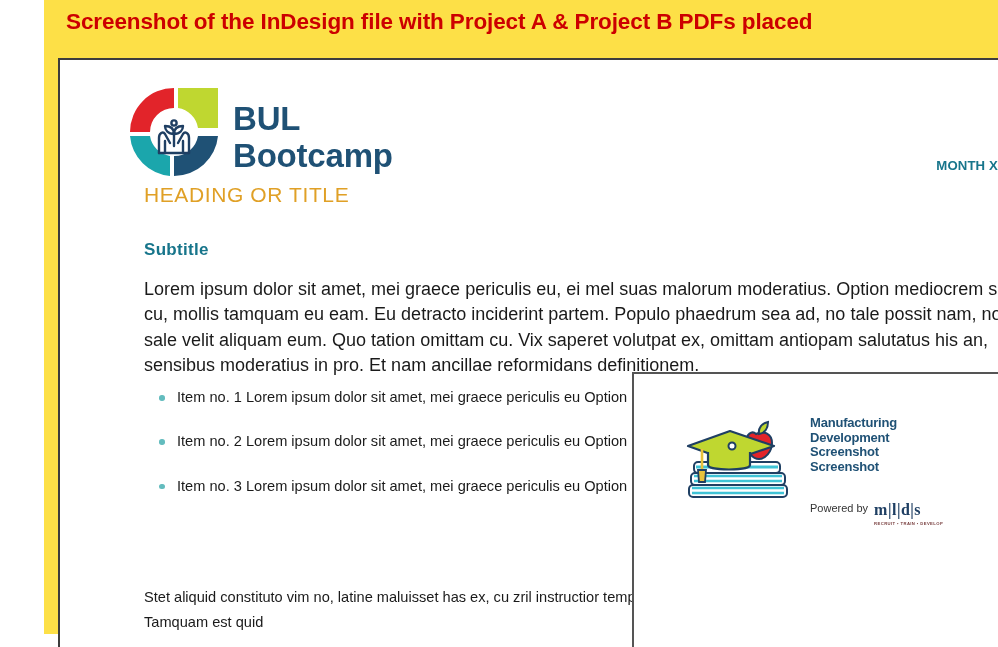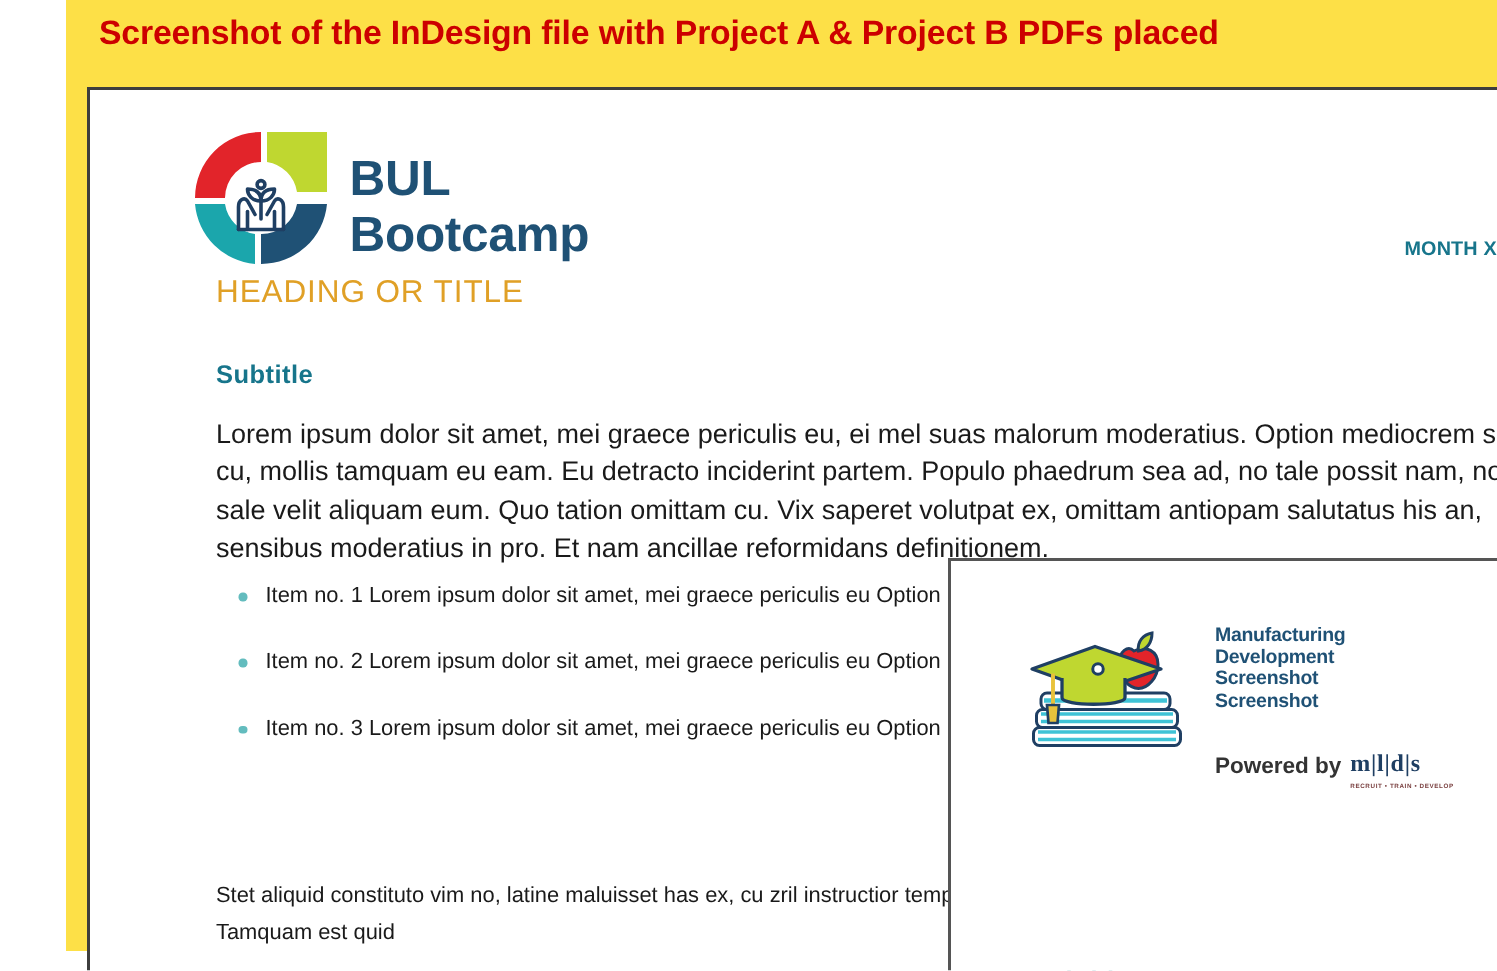--- a/index.html
+++ b/index.html
@@ -187,22 +187,22 @@
   }
   .mldu-powered {
     position: absolute;
     left: 124px;
     top: 85px;
     display: flex;
     align-items: flex-start;
     gap: 6px;
   }
   .mldu-powered-label {
-    font-size: 15px;
-    font-weight: bold;
+    font-size: 11px;
+    font-weight: normal;
     color: #333333;
     line-height: 1;
     padding-top: 2px;
   }
   .mlds-box { position: relative; width: 74px; height: 22px; }
   .mlds-letters {
     font-size: 16px;
     font-weight: bold;
     color: #1F3F63;
     font-family: "Liberation Serif", serif;

